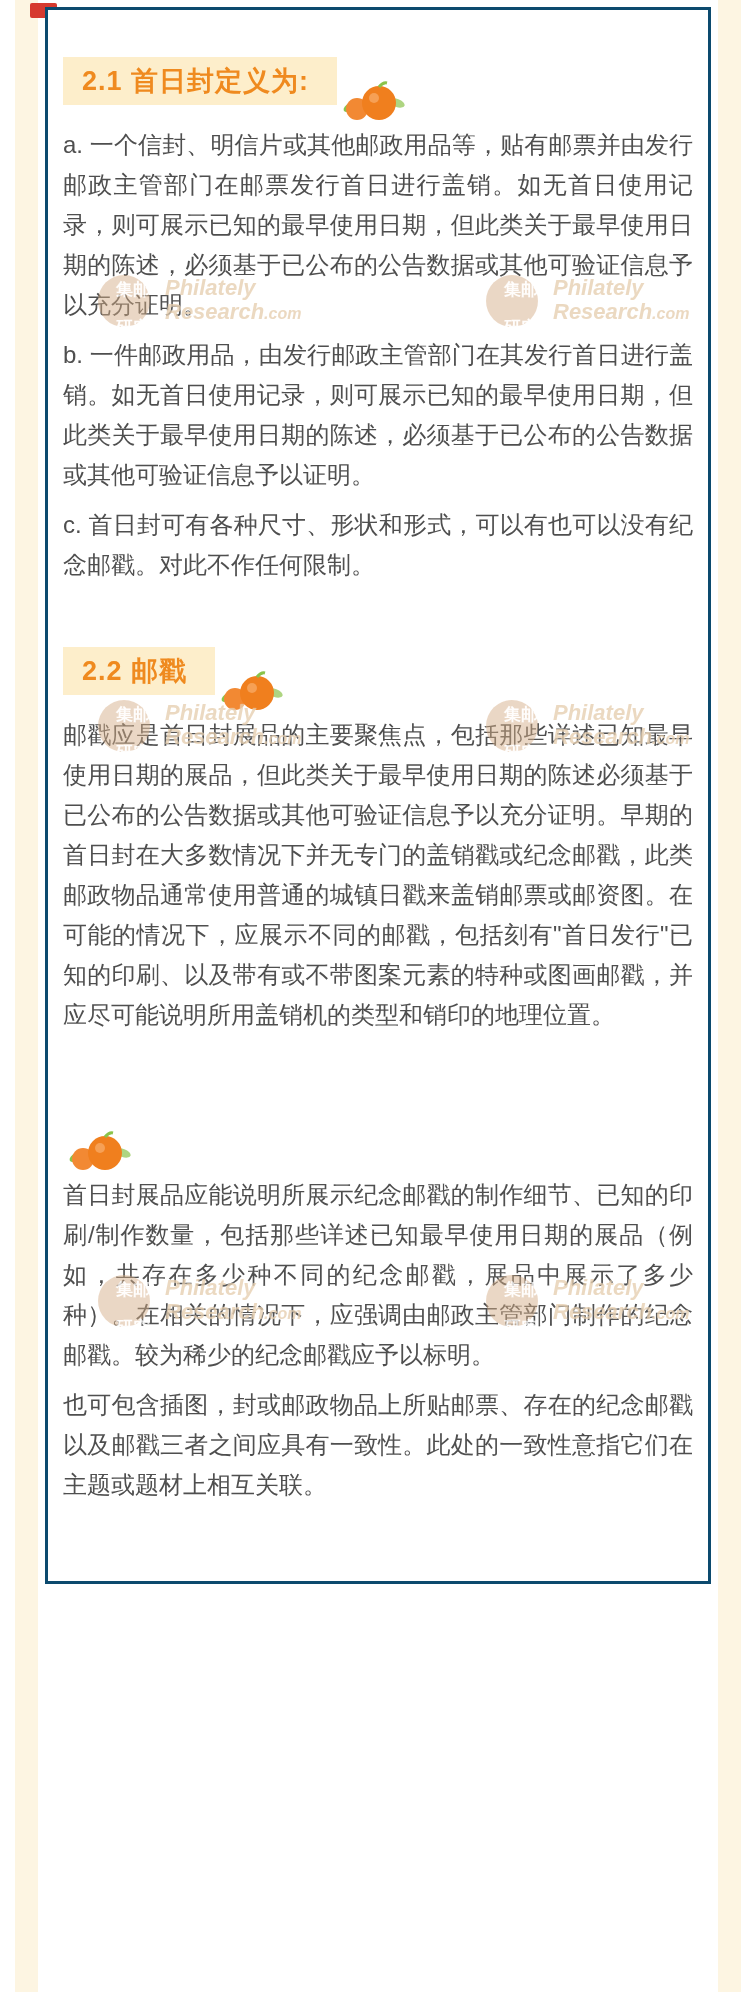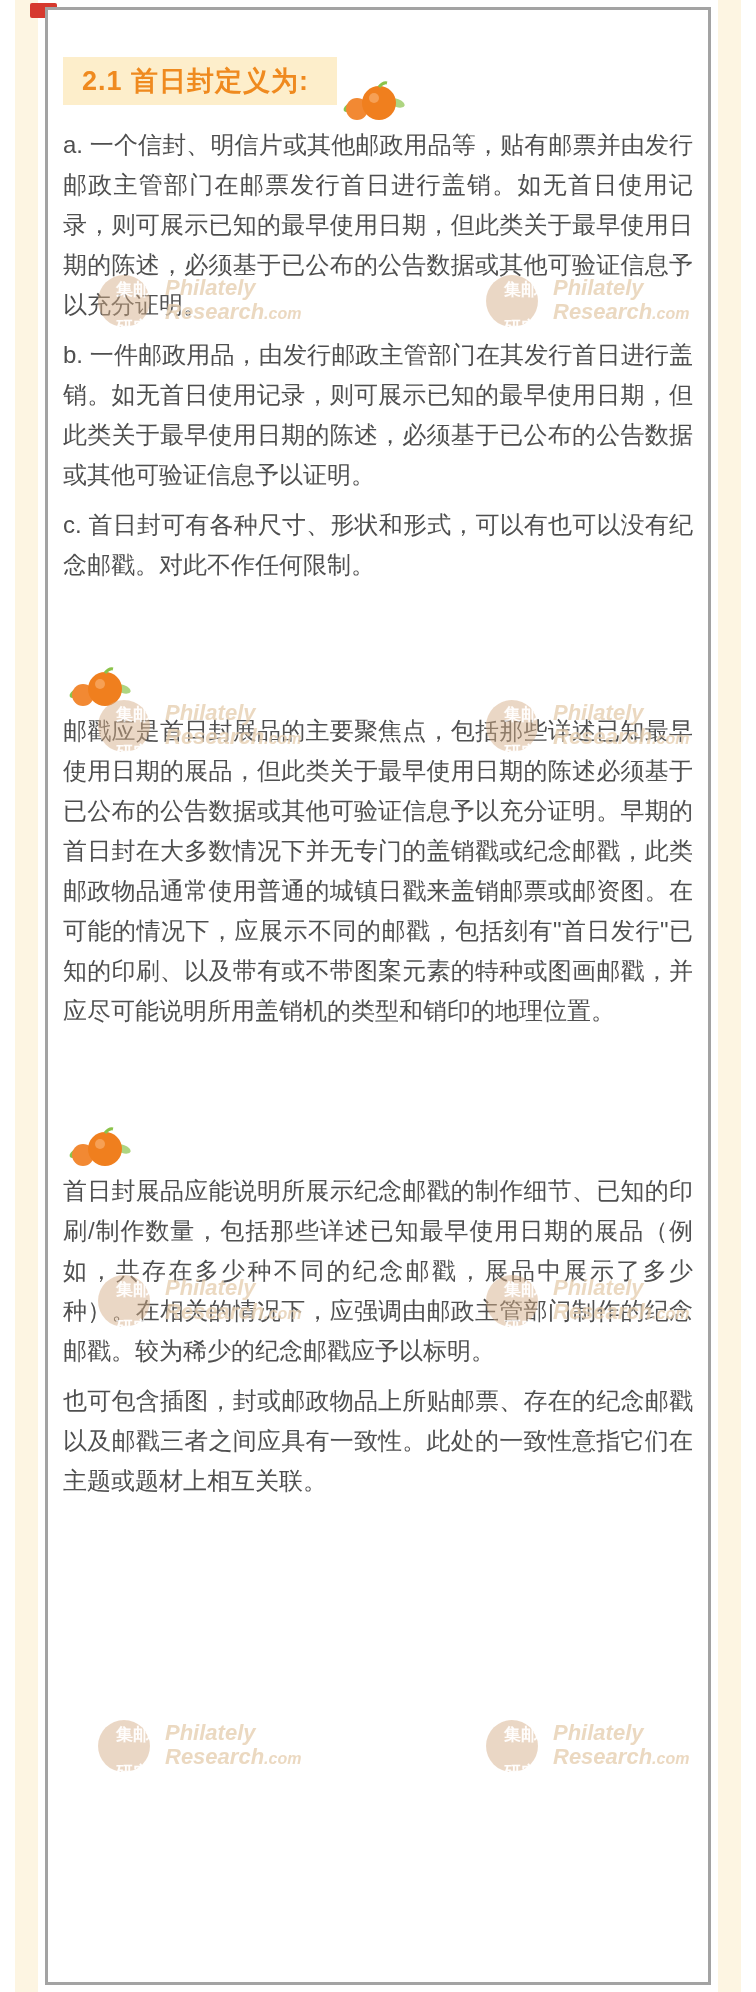--- a/index.html
+++ b/index.html
@@ -13,22 +13,22 @@
     position:absolute;top:0;width:23px;height:1992px;
     background:#fdf5e2;
   }
   .side-strip.left{left:15px;}
   .side-strip.right{left:718px;}
   .red-marker{
     position:absolute;left:30px;top:3px;width:27px;height:15px;
     background:#d6392e;border-radius:2px;
   }
   .card{
-    position:absolute;left:45px;top:7px;width:666px;height:1978px;
-    background:#ffffff;border:3px solid #a3a3a3;box-sizing:border-box;
+    position:absolute;left:45px;top:7px;width:666px;height:1577px;
+    background:#ffffff;border:3px solid #0c4a6e;box-sizing:border-box;
     padding:47px 0 0 0;overflow:hidden;
   }
   .card-inner{position:relative;width:630px;margin:0 0 0 15px;}
   .heading-row{white-space:nowrap;line-height:48px;}
   .heading-highlight{
     display:inline-block;background:#fdeecb;color:#ef8a1f;
     font-size:27px;font-weight:bold;line-height:48px;
     padding:0 28px 0 19px;letter-spacing:1px;
   }
   .h-21{margin-bottom:16px;}
@@ -85,21 +85,21 @@
           <circle cx="33" cy="21" r="5" fill="#f6a055"></circle>
         </svg>
       </div>
       <p class="body-text">a. 一个信封、明信片或其他邮政用品等，贴有邮票并由发行邮政主管部门在邮票发行首日进行盖销。如无首日使用记录，则可展示已知的最早使用日期，但此类关于最早使用日期的陈述，必须基于已公布的公告数据或其他可验证信息予以充分证明。</p>
       <p class="body-text">b. 一件邮政用品，由发行邮政主管部门在其发行首日进行盖销。如无首日使用记录，则可展示已知的最早使用日期，但此类关于最早使用日期的陈述，必须基于已公布的公告数据或其他可验证信息予以证明。</p>
       <p class="body-text">c. 首日封可有各种尺寸、形状和形式，可以有也可以没有纪念邮戳。对此不作任何限制。</p>
     </section>
 
     <section>
       <div class="heading-row h-22">
-        <svg class="tangerine" width="64" height="46" viewBox="0 0 64 46">
+        <span class="heading-highlight">2.2 邮戳</span><svg class="tangerine" width="64" height="46" viewBox="0 0 64 46">
           <ellipse cx="10" cy="30" rx="8" ry="4" fill="#8bc34a" transform="rotate(-25 10 30)"></ellipse>
           <ellipse cx="56" cy="26" rx="8" ry="4" fill="#aed581" transform="rotate(20 56 26)"></ellipse>
           <circle cx="16" cy="32" r="11" fill="#f28933"></circle>
           <circle cx="38" cy="26" r="17" fill="#f07f1e"></circle>
           <path d="M38 10 q4 -5 8 -4" stroke="#8bc34a" stroke-width="3" fill="none"></path>
           <circle cx="33" cy="21" r="5" fill="#f6a055"></circle>
         </svg>
       </div>
       <p class="body-text">邮戳应是首日封展品的主要聚焦点，包括那些详述已知最早使用日期的展品，但此类关于最早使用日期的陈述必须基于已公布的公告数据或其他可验证信息予以充分证明。早期的首日封在大多数情况下并无专门的盖销戳或纪念邮戳，此类邮政物品通常使用普通的城镇日戳来盖销邮票或邮资图。在可能的情况下，应展示不同的邮戳，包括刻有"首日发行"已知的印刷、以及带有或不带图案元素的特种或图画邮戳，并应尽可能说明所用盖销机的类型和销印的地理位置。</p>
     </section>

